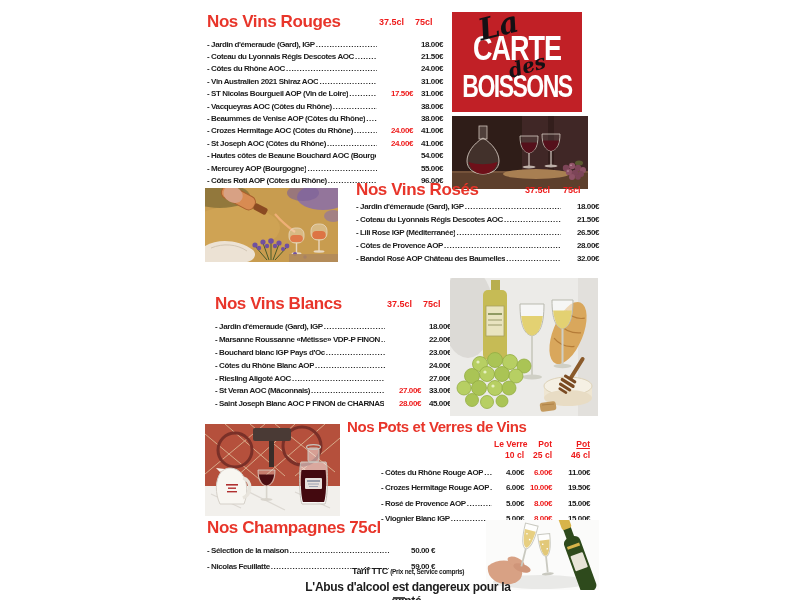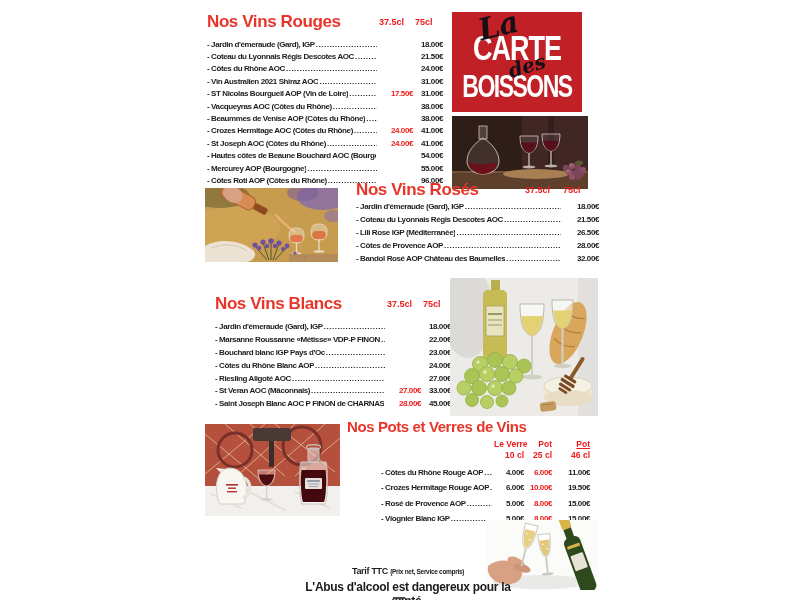--- a/index.html
+++ b/index.html
@@ -528,20 +528,37 @@
         <path d="M96 38 C94 42 94 74 97 80 L120 80 C123 74 123 42 121 38 Z" fill="rgba(255,255,255,0.5)" stroke="#c8c4bc" stroke-width="1"></path>
         <path d="M96.5 46 C95.5 52 95.5 72 98 78 L119 78 C121.5 72 121.5 52 120.5 46 Z" fill="#43090f"></path>
         <rect x="100" y="54" width="17" height="11" rx="1" fill="rgba(245,243,238,0.92)"></rect>
         <line x1="102" y1="57" x2="115" y2="57" stroke="#4a5a78" stroke-width="1"></line>
         <line x1="103" y1="60" x2="114" y2="60" stroke="#8a94a8" stroke-width="0.8"></line>
         <line x1="104" y1="62.5" x2="113" y2="62.5" stroke="#8a94a8" stroke-width="0.8"></line>
       </g>
     </svg>
   </div>
 
+  <div class="sec" id="sec-champ">
+    <div class="sec-title">Nos Champagnes 75cl</div>
+    <div class="rows">
+
+        <div class="row">
+          <span class="nm">Sélection de la maison</span>
+          <span class="ld"></span>
+          <span class="p pC">50.00 €</span>
+        </div>
+
+        <div class="row">
+          <span class="nm">Nicolas Feuillatte</span>
+          <span class="ld"></span>
+          <span class="p pC">59.00 €</span>
+        </div>
+      </div>
+  </div>
 
   <div class="photo" id="img-champ">
     <svg viewBox="0 0 113 70" preserveAspectRatio="none">
       <rect width="113" height="70" fill="#fbfbfa"></rect>
       <ellipse cx="55" cy="62" rx="48" ry="7" fill="#e9e9e7"></ellipse>
       <g transform="rotate(-20 92 40)">
         <rect x="84" y="16" width="17" height="58" rx="6" fill="#2e4a1c"></rect>
         <rect x="88.5" y="-8" width="8" height="28" fill="#2e4a1c"></rect>
         <rect x="87.5" y="-10" width="10" height="17" rx="2.5" fill="#d8b44a"></rect>
         <rect x="86" y="24" width="13" height="3" fill="#d8b44a"></rect>

